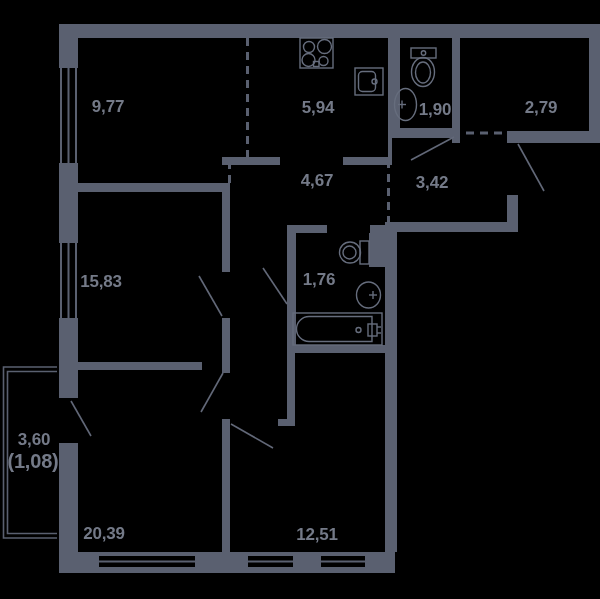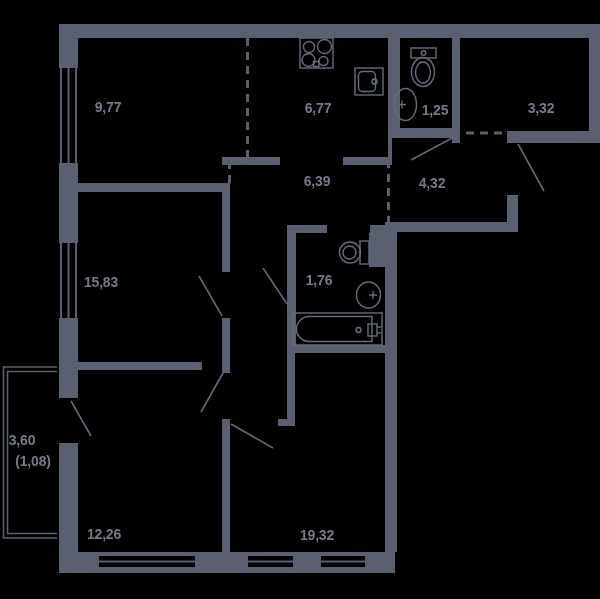--- a/index.html
+++ b/index.html
@@ -1,22 +1,22 @@
 <!DOCTYPE html>
 <html><head>
 <meta charset="utf-8">
 <style>
   html,body{margin:0;padding:0;background:#000;}
   #plan{position:relative;width:600px;height:599px;background:#000;overflow:hidden;
         font-family:"Liberation Sans",sans-serif;}
   .wall{position:absolute;background:#5a6070;}
   svg.layer{position:absolute;left:0;top:0;}
   .room-label{position:absolute;transform:translate(-50%,-50%);color:#747a88;
-      font-size:14px;font-weight:600;letter-spacing:-0.2px;white-space:nowrap;}
-  .room-label.small{font-size:14px;text-align:right;}
+      font-size:17px;font-weight:600;letter-spacing:-0.2px;white-space:nowrap;}
+  .room-label.small{font-size:20px;text-align:right;}
 </style>
 </head>
 <body>
 
 <div id="plan">
 
   <div class="wall" style="left:59px;top:24px;width:541px;height:14px"></div>
   <div class="wall" style="left:589px;top:24px;width:11px;height:119px"></div>
   <div class="wall" style="left:507px;top:131px;width:93px;height:12px"></div>
   <div class="wall" style="left:507px;top:195px;width:11px;height:37px"></div>
@@ -152,25 +152,25 @@
       <rect x="293" y="313" width="89" height="32"></rect>
       <path d="M372,316.5 H309 A12.5,12.5 0 0 0 296.5,329 A12.5,12.5 0 0 0 309,341.5 H372 Z"></path>
       <circle cx="358.5" cy="330" r="2.5"></circle>
       <rect x="368" y="324" width="9" height="12"></rect>
       <line x1="377" y1="327" x2="381" y2="327"></line>
       <line x1="377" y1="333" x2="381" y2="333"></line>
     </g>
   </svg>
 
   <div class="room-label" style="left:108px;top:107px">9,77</div>
-  <div class="room-label" style="left:318px;top:108px">6,77</div>
-  <div class="room-label" style="left:435px;top:110px">1,25</div>
-  <div class="room-label" style="left:541px;top:108px">3,32</div>
-  <div class="room-label" style="left:317px;top:181px">6,39</div>
-  <div class="room-label" style="left:432px;top:183px">4,32</div>
+  <div class="room-label" style="left:318px;top:108px">5,94</div>
+  <div class="room-label" style="left:435px;top:110px">1,90</div>
+  <div class="room-label" style="left:541px;top:108px">2,79</div>
+  <div class="room-label" style="left:317px;top:181px">4,67</div>
+  <div class="room-label" style="left:432px;top:183px">3,42</div>
   <div class="room-label" style="left:101px;top:282px">15,83</div>
   <div class="room-label" style="left:319px;top:280px">1,76</div>
-  <div class="room-label" style="left:22px;top:440px">3,60</div>
+  <div class="room-label" style="left:34px;top:440px">3,60</div>
   <div class="room-label small" style="left:33px;top:461px">(1,08)</div>
-  <div class="room-label" style="left:104px;top:534px">12,26</div>
-  <div class="room-label" style="left:317px;top:535px">19,32</div>
+  <div class="room-label" style="left:104px;top:534px">20,39</div>
+  <div class="room-label" style="left:317px;top:535px">12,51</div>
 
 </div>
 
 </body></html>

